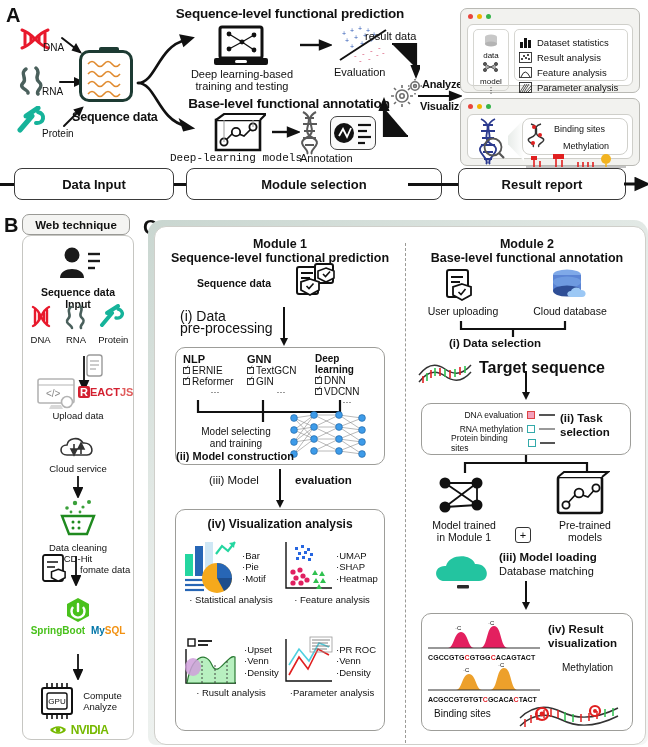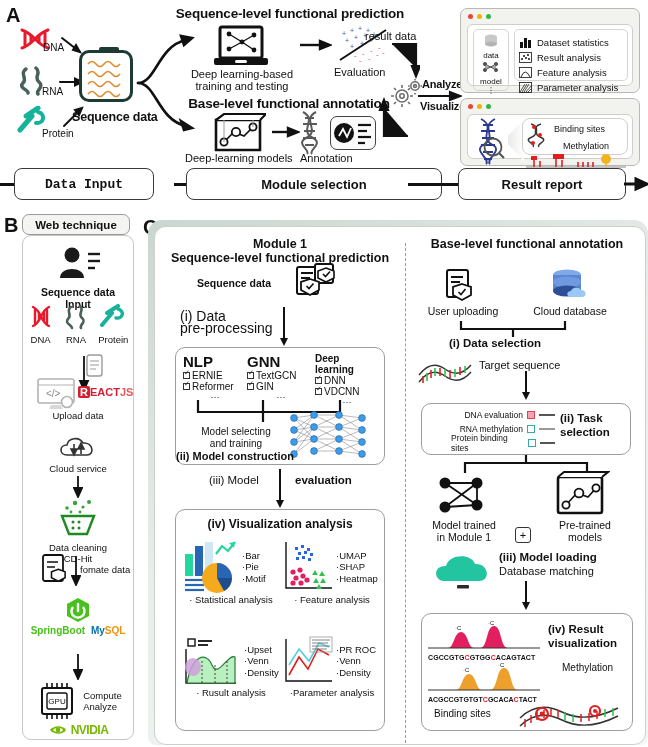--- a/index.html
+++ b/index.html
@@ -66,21 +66,21 @@
              background:linear-gradient(150deg,#c9d6d0 0%, #e9eeeb 45%, #f4f6f5 100%);
              border-radius:14px 14px 8px 8px; }
   #cPanel { position:absolute; left:14px; top:14px; width:492px; height:519px;
             background:#fff; border:1.3px solid #cfcfca; border-radius:12px; }
   #cDivider { position:absolute; left:250px; top:16px; width:0; height:500px;
               border-left:1.4px dashed #9a9a96; }
 
   .modtitle { text-align:center; font-weight:bold; font-size:12.5px; line-height:14px; }
   .roundbox { position:absolute; border:1.3px solid #9d9d99; border-radius:10px; background:#fff; }
   .lbl { font-size:10px; }
-  .lbl-b { font-size:15px; font-weight:bold; }
+  .lbl-b { font-size:11px; font-weight:bold; }
   .chk { display:inline-block; width:7px; height:7px; border:1.1px solid #333; margin-right:2px;
          position:relative; top:0px; }
   .chk::after{ content:"✓"; position:absolute; left:0px; top:-4px; font-size:7px; color:#333;}
   .vcell { position:absolute; }
   .vlist { font-size:9.5px; line-height:11.5px; }
   .vcap { font-size:9.5px; text-align:center; }
 
   .seqtxt { font-family:"Liberation Sans", sans-serif; font-size:7px; font-weight:bold; letter-spacing:0px; }
   .redC { color:#e01b24; }
 
@@ -232,21 +232,21 @@
       <path d="M6 8 L14 2 L56 2 L50 8" fill="#fff" stroke="#111" stroke-width="2.2"></path>
       <g stroke="#111" stroke-width="1.6" fill="none">
           <path d="M14 30 L24 20 L34 24 L44 14"></path>
         </g>
       <circle cx="14" cy="30" r="3.6" fill="#fff" stroke="#111" stroke-width="1.8"></circle>
       <circle cx="26" cy="20" r="4.2" fill="#fff" stroke="#111" stroke-width="1.8"></circle>
       <circle cx="43" cy="15" r="3.6" fill="#fff" stroke="#111" stroke-width="1.8"></circle>
       <path d="M14 8 L14 30 M43 8 L43 15" stroke="#999" stroke-width="1"></path>
     </svg>
   </div>
-  <span class="cap" style="position:absolute; left:185px; top:152px;">Deep-learning models</span>
+  <span class="cap" style="position:absolute; left:170px; top:152px;font-family:Liberation Mono, monospace;">Deep-learning models</span>
 
   <svg style="position:absolute; left:272px; top:125px;" width="28" height="14">
     <g stroke="#111" stroke-width="2.4" fill="#111">
         <path d="M0 7 L18 7"></path>
         <polygon points="26,7 16,3 16,11"></polygon>
       </g>
   </svg>
 
   <div style="position:absolute; left:296px; top:110px;">
     <svg width="30" height="46" viewBox="0 0 30 46">
@@ -415,21 +415,21 @@
             <rect x="27" y="1" width="11" height="5" fill="#e02020"></rect>
           <circle cx="80" cy="6" r="5" fill="#f2b320"></circle>
             <path d="M80 11 L80 14" stroke="#f2b320" stroke-width="1.6"></path>
         </svg>
       </div>
     </div>
   </div>
 
   <div id="flowbar">
     <div class="fline" style="left:0px; width:16px;"></div>
-    <div class="fbox" style="left:14px; top:0px; width:140px;font-family:Liberation Mono, monospace;">Data Input</div>
+    <div class="fbox" style="left:14px; top:0px; width:160px;">Data Input</div>
     <div class="fline" style="left:174px; width:14px;"></div>
     <div class="fbox" style="left:186px; top:0px; width:256px;">Module selection</div>
     <div class="fline" style="left:408px; width:52px;"></div>
     <div class="fbox" style="left:458px; top:0px; width:168px;">Result report</div>
     <svg style="position:absolute; left:624px; top:9px;" width="24" height="16">
       <g stroke="#111" stroke-width="3" fill="#111">
           <path d="M0 7 L14 7"></path>
           <polygon points="23,7 12,2 12,12"></polygon>
         </g>
     </svg>
@@ -825,20 +825,21 @@
               <div>·Density</div>
             </div>
           </div>
           <div class="vcap">·Parameter analysis</div>
         </div>
       </div>
     </div>
 
     <div style="position:absolute; left:252px; top:10px; width:240px;">
       <div class="modtitle">
+        <div>Module 2</div>
         <div>Base-level functional annotation</div>
       </div>
 
       <svg style="position:absolute; left:38px; top:32px;" width="30" height="34">
         <rect x="2" y="1" width="21" height="27" rx="2" fill="#fff" stroke="#111" stroke-width="2"></rect>
         <g stroke="#111" stroke-width="1.8">
             <path d="M6 8 L18 8 M6 13 L15 13"></path>
           </g>
         <path d="M17 15 L26 18 L26 26 L17 31 L8 26 L8 18 Z" fill="#fff" stroke="#111" stroke-width="1.8"></path>
         <path d="M13.5 23 L16 25.5 L20.5 20" stroke="#111" stroke-width="1.6" fill="none"></path>
@@ -870,21 +871,21 @@
           <path d="M14 15 L14 23" stroke="#e02020"></path>
             <path d="M18 13 L18 21" stroke="#2fc14f"></path>
           <path d="M23 13 L23 21" stroke="#e02020"></path>
             <path d="M28 14 L28 22" stroke="#2fc14f"></path>
           <path d="M33 15 L33 23" stroke="#e02020"></path>
             <path d="M38 14 L38 22" stroke="#2fc14f"></path>
           <path d="M43 12 L43 20" stroke="#e02020"></path>
             <path d="M48 11 L48 18" stroke="#2fc14f"></path>
         </g>
       </svg>
-      <div style="position:absolute; left:72px; top:122px; font-size:11px;">Target sequence</div>
+      <div style="position:absolute; left:72px; top:122px; font-size:16px;font-weight:bold;">Target sequence</div>
       <div class="arrow-v" style="left:118px; top:134px; height:22px;"></div>
 
       <div class="roundbox" style="left:14px; top:166px; width:210px; height:52px;">
         <div style="position:absolute; left:5px; top:4px; width:128px;">
           <div style="display:flex; align-items:center; justify-content:flex-end; gap:4px; height:14px;">
             <span style="font-size:8.5px;">DNA evaluation</span>
             <span style="width:8px; height:8px; border:1.3px solid #d44; background:#f3a0bb; display:inline-block;"></span>
             <span style="width:16px; height:2px; background:#555; display:inline-block;"></span>
           </div>
           <div style="display:flex; align-items:center; justify-content:flex-end; gap:4px; height:14px;">

